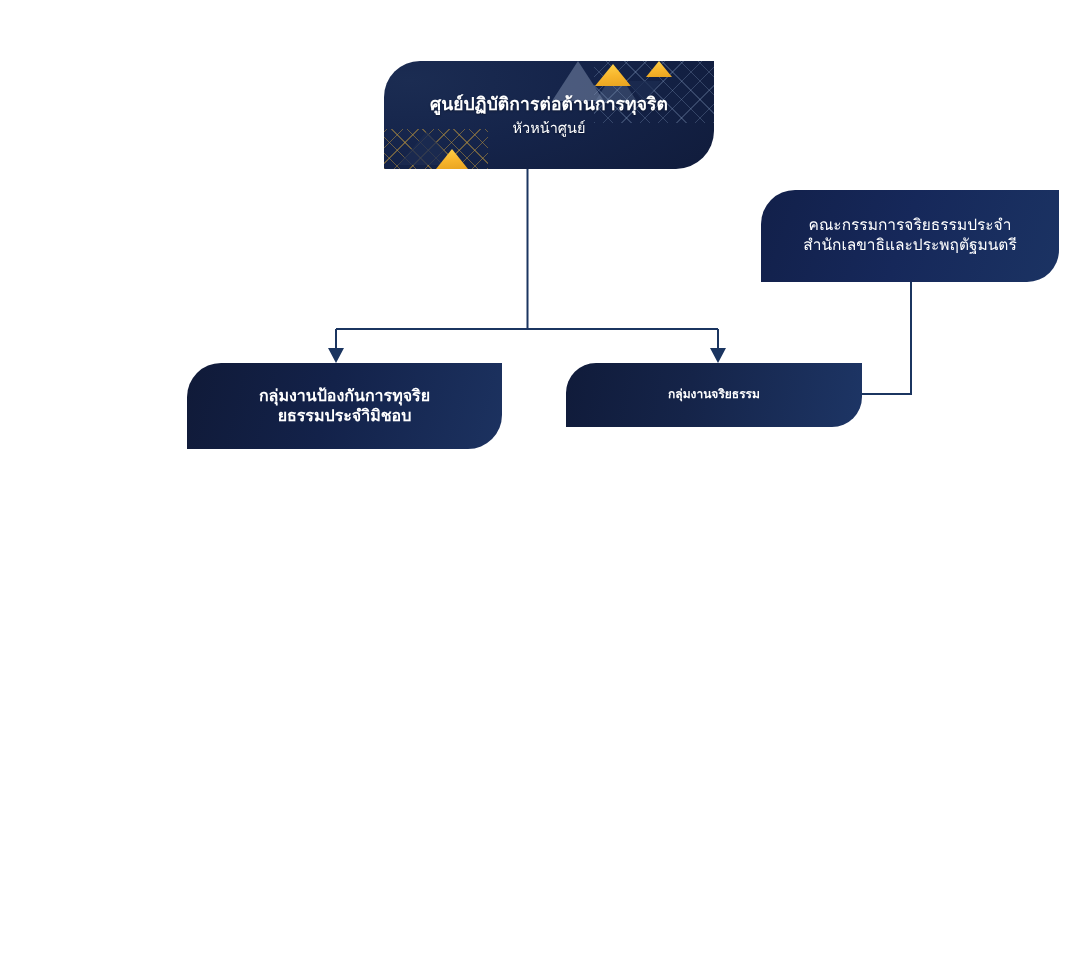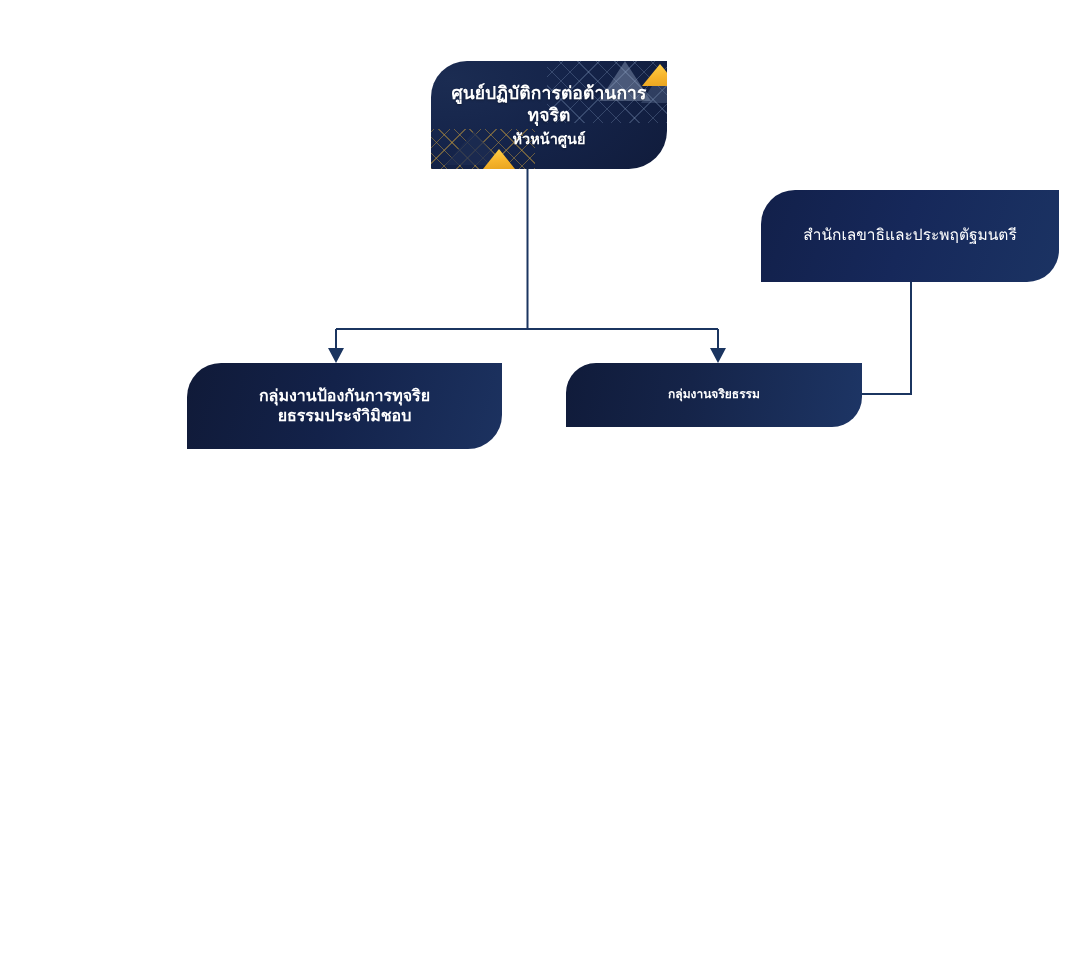--- a/index.html
+++ b/index.html
@@ -29,32 +29,31 @@
   .node .node-inner{
     position:relative;
     z-index:3;
     width:100%;
     padding:0 16px;
     box-sizing:border-box;
   }
 
   
   #node-root{
-    left:384px;top:61px;width:236px;height:108px;
+    left:384px;top:61px;width:330px;height:108px;
     border-radius:36px 0 38px 0;
     background:
       radial-gradient(120% 150% at 8% 18%, #1b2c52 0%, #15244a 42%, #101b3a 100%);
-    margin-left: 47px;
   }
   #node-root .title{
     font-size:17.5px;font-weight:700;letter-spacing:.1px;
     text-shadow:0 1px 2px rgba(0,0,0,.35);
   }
   #node-root .subtitle{
-    font-size:14.5px;font-weight:700;margin-top:4px;
+    font-size:14.5px;font-weight:400;margin-top:4px;
     text-shadow:0 1px 2px rgba(0,0,0,.3);
   }
   
   .deco{position:absolute;z-index:1;}
   .tri{width:0;height:0;}
   .tri-gold{
     background:linear-gradient(175deg,#ffd24a 0%,#f7b52c 55%,#e8a420 100%);
     clip-path:polygon(50% 0,100% 100%,0 100%);
   }
   .tri-gray{
@@ -136,20 +135,21 @@
     <div class="deco tri tri-gold" style="left:52px;bottom:0;width:32px;height:20px;"></div>
 
     <div class="node-inner">
       <div class="title">ศูนย์ปฏิบัติการต่อต้านการทุจริต</div>
       <div class="subtitle">หัวหน้าศูนย์</div>
     </div>
   </div>
 
   <div class="node" id="node-committee">
     <div class="node-inner">
+      <div class="label">คณะกรรมการจริยธรรมประจำ</div>
       <div class="label">สำนักเลขาธิและประพฤตัฐมนตรี</div>
     </div>
   </div>
 
   <div class="node" id="node-prevention">
     <div class="node-inner">
       <div class="label">กลุ่มงานป้องกันการทุจริย</div>
       <div class="label">ยธรรมประจำิมิชอบ</div>
     </div>
   </div>

